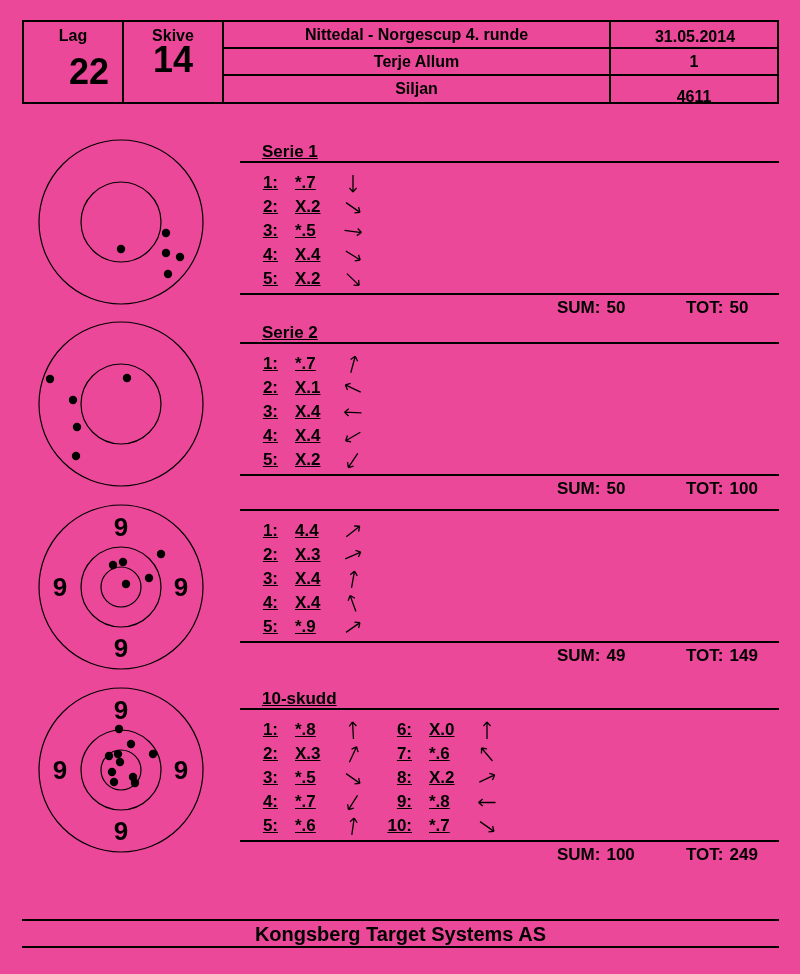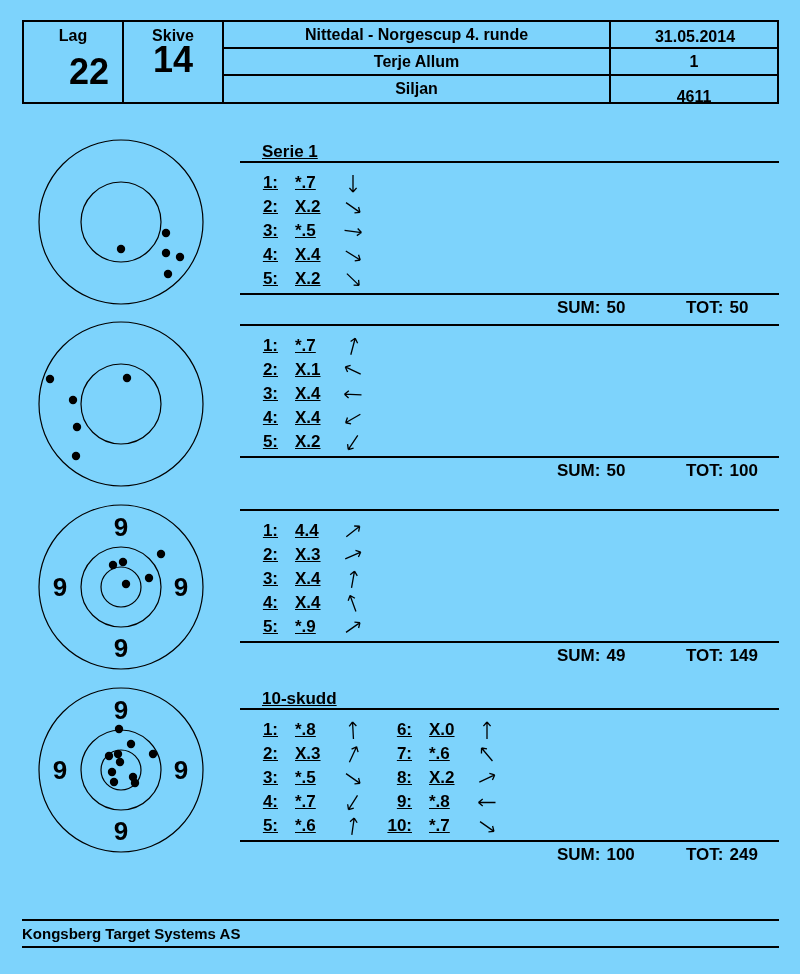--- a/index.html
+++ b/index.html
@@ -1,17 +1,17 @@
 <!DOCTYPE html>
 <html><head>
 <meta charset="utf-8">
 <style>
   html,body{margin:0;padding:0;background:#fff;}
   .page{
-    position:relative;width:800px;height:974px;background:#7dd3fc;overflow:hidden;
+    position:relative;width:800px;height:974px;background:#ec4899;overflow:hidden;
     font-family:"Liberation Sans",sans-serif;font-weight:bold;color:#000;
   }
   
   .header-table{position:absolute;left:22px;top:20px;width:757px;height:84px;
     border:2px solid #000;box-sizing:border-box;}
   .header-table .cell{position:absolute;text-align:center;white-space:nowrap;overflow:hidden;}
   .vdiv{position:absolute;top:0;width:2px;height:100%;background:#000;}
   .hdiv{position:absolute;left:198px;width:555px;height:2px;background:#000;}
   .f16{font-size:16px;}
   .f36{font-size:36px;}
@@ -29,21 +29,21 @@
   .shot-val{margin-left:17px;width:44px;}
   .arrow-box{width:24px;height:24px;margin-left:2px;display:inline-block;}
   .arrow-box svg{display:block;}
   .sums{margin-top:4px;height:18px;line-height:18px;position:relative;font-size:17px;}
   .sum-group{position:absolute;left:317px;}
   .tot-group{position:absolute;left:446px;}
   .sum-value{margin-left:6px;}
   
   .footer-rule{position:absolute;left:22px;width:757px;height:2px;background:#000;}
   .footer-text{position:absolute;left:22px;top:926px;width:757px;height:16px;line-height:16px;
-    text-align:left;font-size:15px;}
+    text-align:center;font-size:20px;}
 </style>
 </head>
 <body>
 
 <div class="page">
 
   <div class="header-table">
     <div class="vdiv" style="left:98px"></div>
     <div class="vdiv" style="left:198px"></div>
     <div class="vdiv" style="left:585px"></div>
@@ -172,20 +172,21 @@
             </div>
           </div>
         </div>
         <div class="rule"></div>
         <div class="sums">
           <span class="sum-group"><span class="sum-label">SUM:</span><span class="sum-value">50</span></span>
           <span class="tot-group"><span class="sum-label">TOT:</span><span class="sum-value">50</span></span>
         </div>
       </div>
       <div class="section" style="top: 324px;">
+        <div class="sec-title">Serie 2</div>
         <div class="rule"></div>
         <div class="shots">
           <div class="col">
             <div class="shot-row">
               <span class="shot-num">1:</span>
               <span class="shot-val">*.7</span>
               <span class="arrow-box">
                 <svg viewBox="0 0 24 24" width="24" height="24">
                   <path d="M12 21 L12 4 M12 4 L8.4 8.2 M12 4 L15.6 8.2" fill="none" stroke="#000000" stroke-width="1.3" transform="rotate(15 12 12.5)"></path>
                 </svg>

